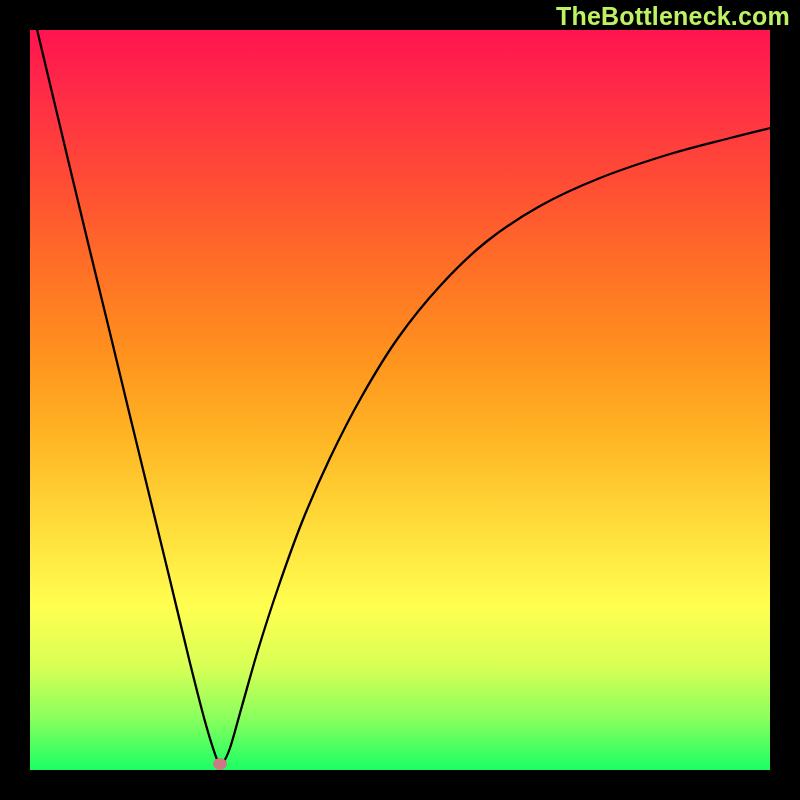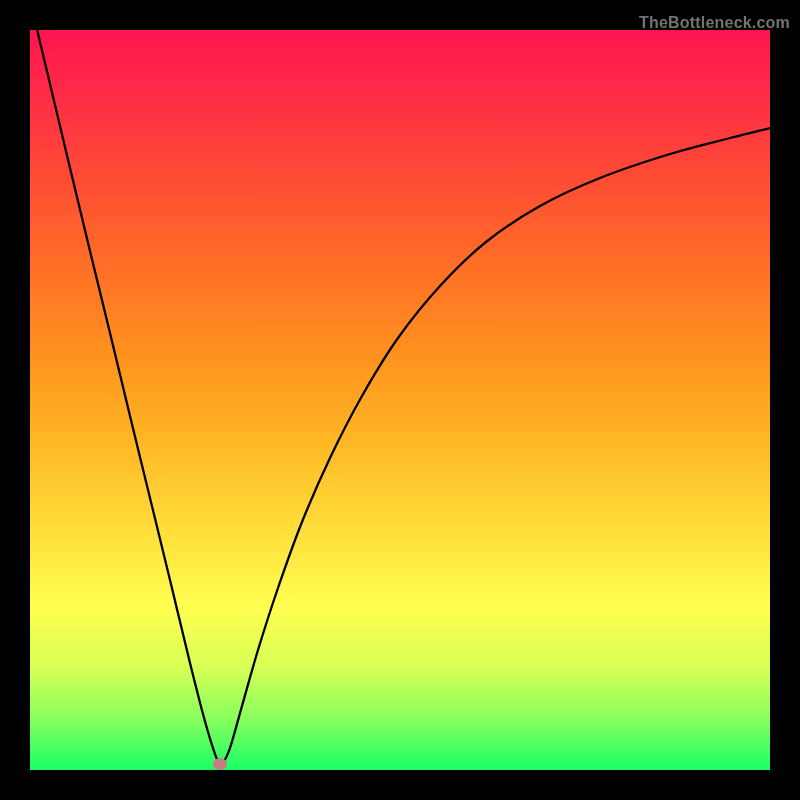--- a/index.html
+++ b/index.html
@@ -12,24 +12,24 @@
     font-family: Arial, Helvetica, sans-serif;
   }
   .frame {
     position: relative;
     width: 800px;
     height: 800px;
     background: #000;
   }
   .watermark {
     position: absolute;
-    top: 14px;
+    top: 2px;
     right: 10px;
-    color: #737373;
-    font-size: 16px;
+    color: #bef264;
+    font-size: 25px;
     font-weight: 600;
     letter-spacing: 0.2px;
     z-index: 10;
   }
   .plot-area {
     position: absolute;
     left: 30px;
     top: 30px;
     width: 740px;
     height: 740px;

